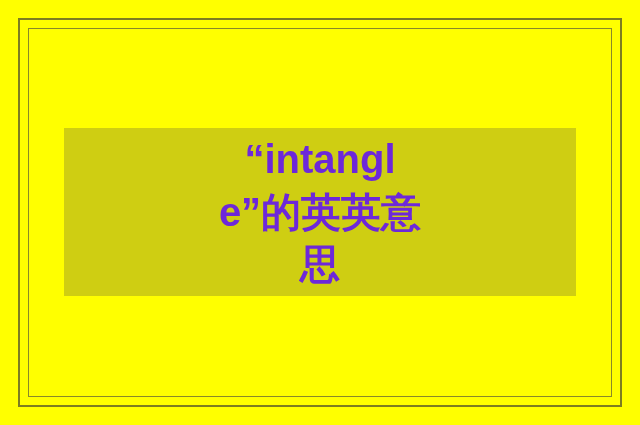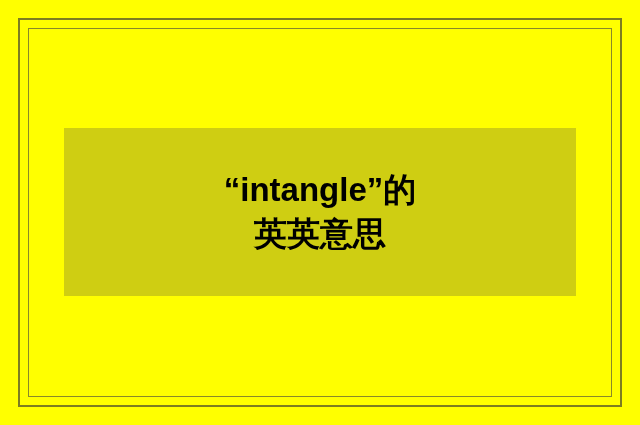--- a/index.html
+++ b/index.html
@@ -56,23 +56,23 @@
     box-sizing: border-box;
     display: flex;
     align-items: center;
     justify-content: center;
   }
 
   .caption-text {
     width: 224px;
     margin: 12px;
     text-align: center;
-    color: #000000;
+    color: #6d28d9;
     font-family: "Liberation Sans", sans-serif;
-    font-size: 33px;
+    font-size: 40px;
     font-weight: bold;
     line-height: 1.32;
     letter-spacing: 0px;
     word-break: break-all;
     overflow-wrap: break-word;
   }
 </style>
 </head>
 <body>
 

